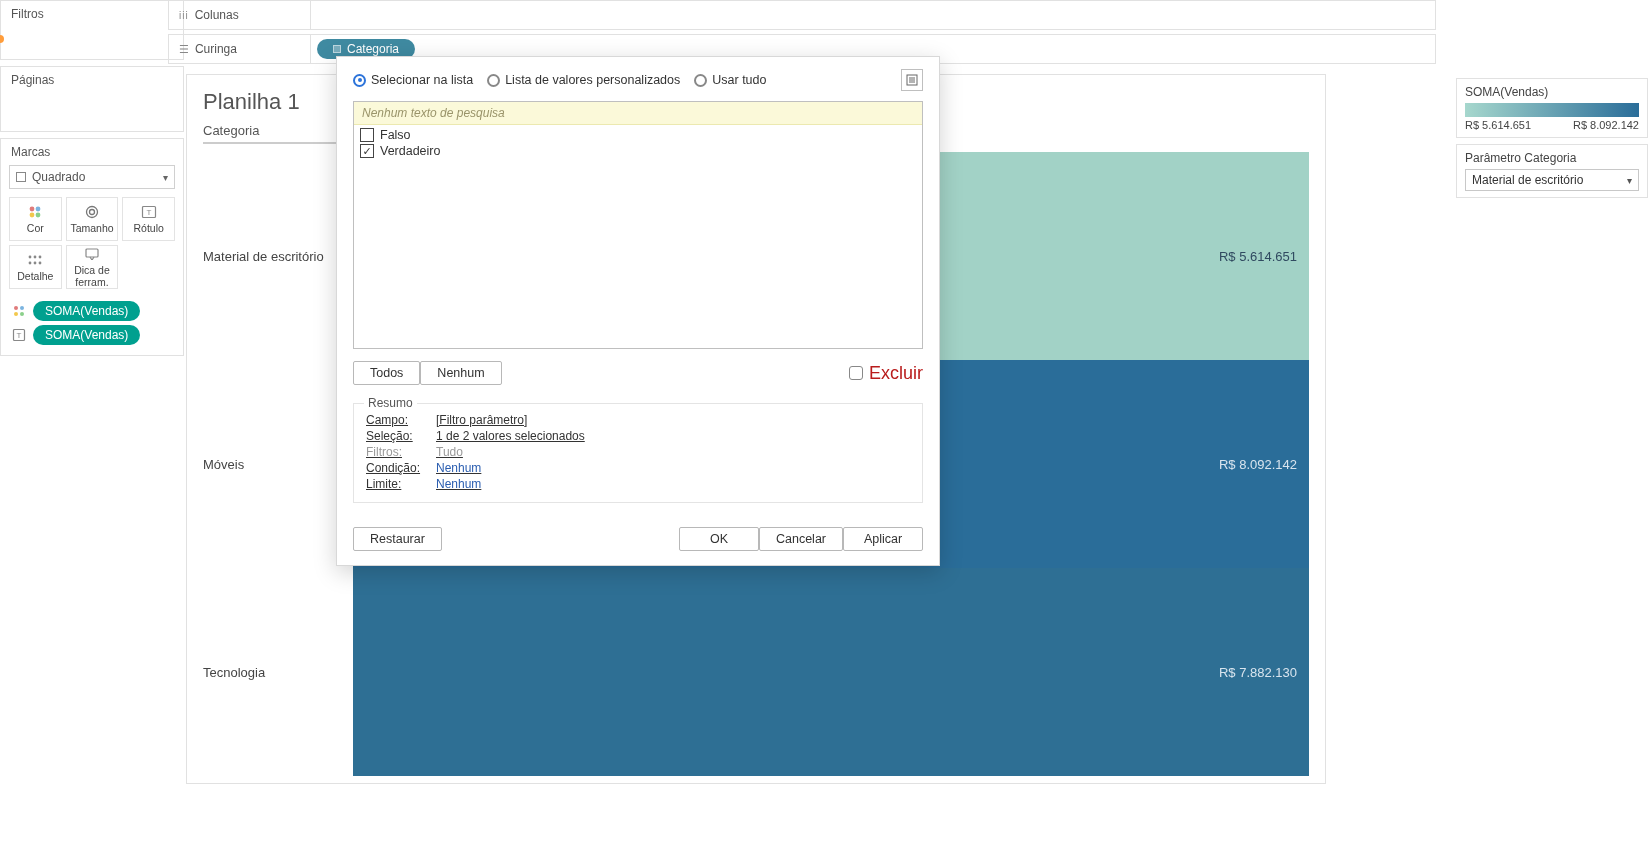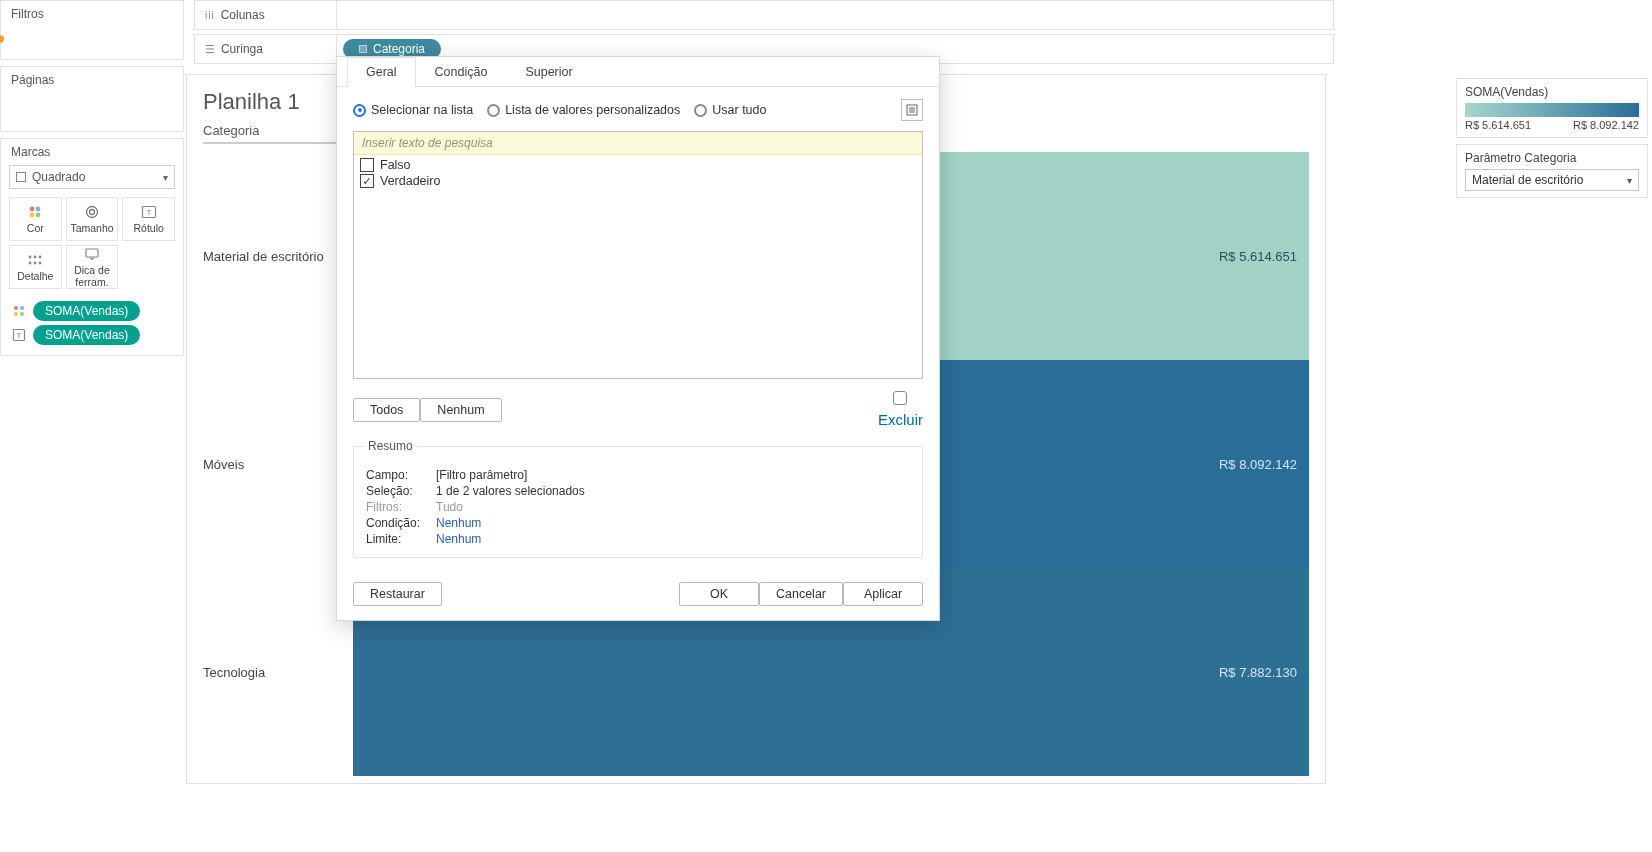--- a/index.html
+++ b/index.html
@@ -16,22 +16,22 @@
 
 
 .col-left {
   position: absolute;
   left: 0; top: 0;
   width: 184px;
   height: 852px;
 }
 .col-shelves {
   position: absolute;
-  left: 194px; top: 0;
-  width: 1140px;
+  left: 168px; top: 0;
+  width: 1268px;
 }
 .col-right {
   position: absolute;
   right: 4px; top: 78px;
   width: 192px;
 }
 
 
 .panel {
   border: 1px solid #e1e1e1;
@@ -267,28 +267,29 @@
 }
 .below-list { display: flex; align-items: center; gap: 0; margin-top: 12px; }
 .btn {
   border: 1px solid #b8b8b8;
   background: #fff;
   padding: 4px 16px;
   font-size: 12.5px;
   color: #333;
   border-radius: 2px;
 }
-.exclude { display: flex; align-items: center; gap: 6px; font-size: 15px; color: #0369a1; margin-left: auto; flex-direction: column; }
+.exclude { display: flex; align-items: center; gap: 6px; font-size: 18px; color: #b91c1c; margin-left: auto; }
 .exclude .cb { border-radius: 3px; border-color: #888; }
 
 .fieldset {
   border: 1px solid #e4e4e4;
   margin-top: 18px;
-  padding: 20px 12px 10px 12px;
+  padding: 8px 12px 10px 12px;
   position: relative;
+  text-decoration: underline;
 }
 .fieldset-legend {
   position: absolute; top: -8px; left: 10px;
   background: #fff; padding: 0 4px; font-size: 12px; color: #555;
 }
 .sum-row { display: flex; gap: 6px; font-size: 12px; padding: 1px 0; }
 .sum-row .k { width: 64px; color: #333; }
 .sum-row .v-link { color: #2a5db0; }
 .sum-row .v-muted { color: #9a9a9a; }
 .sum-row.muted .k { color: #9a9a9a; }
@@ -466,25 +467,20 @@
   <div class="param-card">
     <div class="param-title">Parâmetro Categoria</div>
     <div class="param-select">
       <span>Material de escritório</span>
       <span class="chev">▾</span>
     </div>
   </div>
 </div>
 
 <div class="dialog">
-  <div class="dlg-tabs">
-    <div class="dlg-tab active">Geral</div>
-    <div class="dlg-tab">Condição</div>
-    <div class="dlg-tab">Superior</div>
-  </div>
   <div class="dlg-body">
     <div class="radio-row">
       <label class="radio sel">
         <span class="r-dot"></span>
         <span>Selecionar na lista</span>
       </label>
       <label class="radio">
         <span class="r-dot"></span>
         <span>Lista de valores personalizados</span>
       </label>
@@ -497,21 +493,21 @@
             <rect x="1" y="1" width="10" height="10" fill="none" stroke="#666"></rect>
             <line x1="3" y1="4" x2="9" y2="4" stroke="#666"></line>
             <line x1="3" y1="6" x2="9" y2="6" stroke="#666"></line>
             <line x1="3" y1="8" x2="9" y2="8" stroke="#666"></line>
           </svg>
       </span>
     </div>
 
     <div class="list-box">
       <div class="list-search">
-        <span>Inserir texto de pesquisa</span>
+        <span>Nenhum texto de pesquisa</span>
       </div>
       <div class="list-items">
         <div class="li">
           <span class="cb"></span>
           <span>Falso</span>
         </div>
         <div class="li">
           <span class="cb">✓</span>
           <span>Verdadeiro</span>
         </div>

